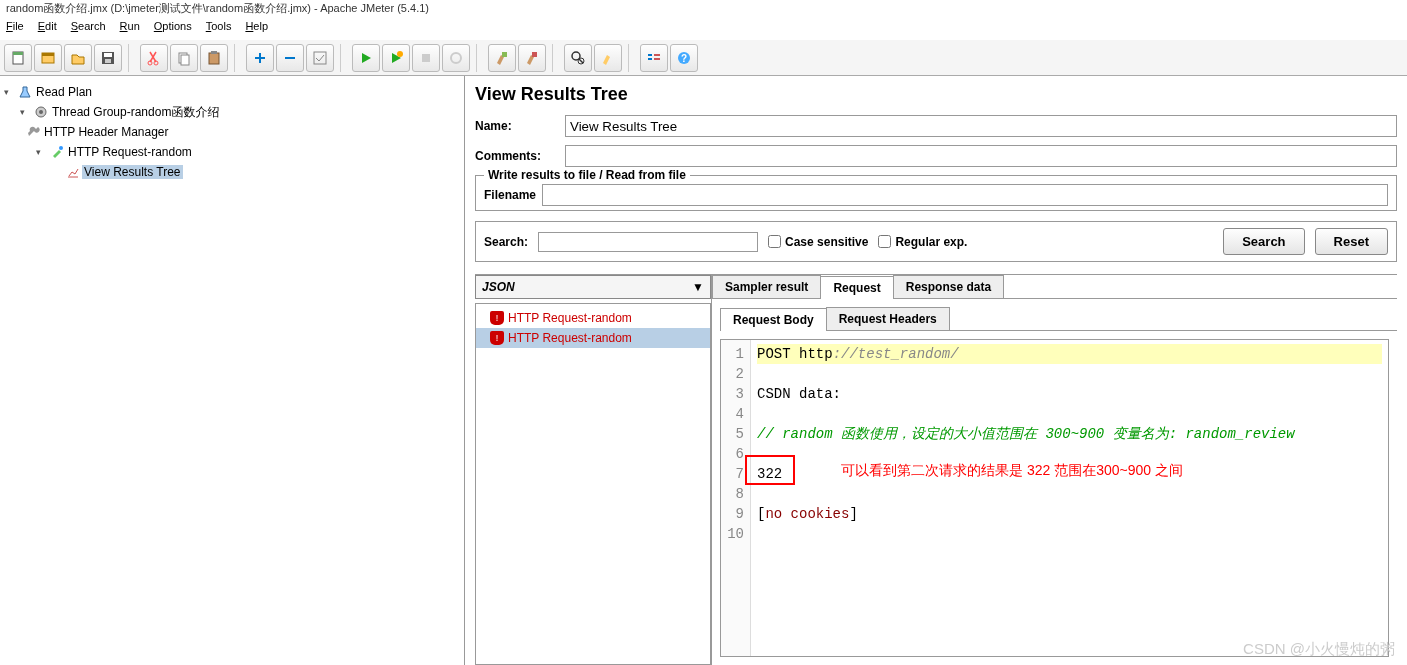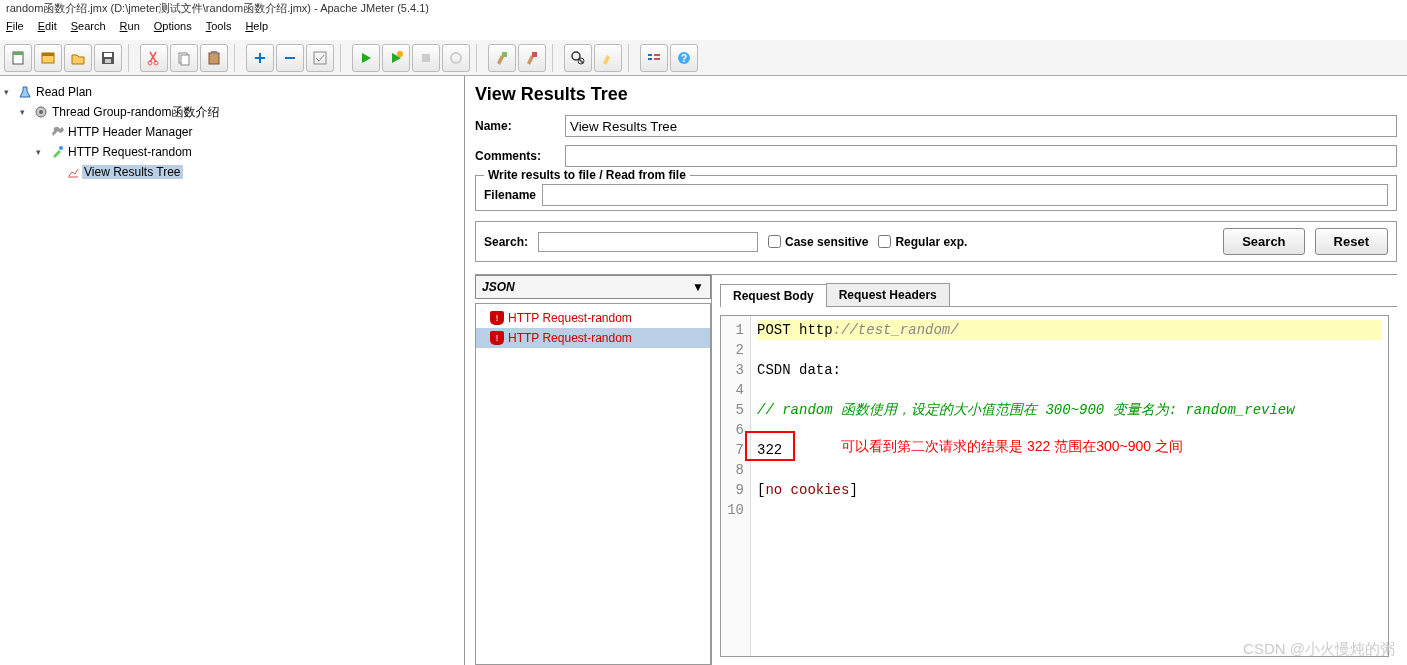--- a/index.html
+++ b/index.html
@@ -216,21 +216,21 @@
     <div class="tree-row" style="padding-left:20px">
       <span class="tree-toggle">▾</span>
       <span class="tree-icon">
           <svg width="14" height="14">
             <circle cx="7" cy="7" r="5" fill="#ccc" stroke="#666"></circle>
             <circle cx="7" cy="7" r="2" fill="#666"></circle>
           </svg>
         </span>
       <span class="lbl">Thread Group-random函数介绍</span>
     </div>
-    <div class="tree-row" style="padding-left:48px">
+    <div class="tree-row" style="padding-left:24px">
       <span class="tree-icon">
           <svg width="14" height="14">
             <path d="M3 11l5-5a3 3 0 104-4l-2 2-2-2a3 3 0 00-4 4l-2 2z" fill="#999"></path>
           </svg>
         </span>
       <span class="lbl">HTTP Header Manager</span>
     </div>
     <div class="tree-row" style="padding-left:36px">
       <span class="tree-toggle">▾</span>
       <span class="tree-icon">
@@ -295,20 +295,25 @@
             <span class="shield">!</span>
             <span>HTTP Request-random</span>
           </div>
           <div class="s-row sel">
             <span class="shield">!</span>
             <span>HTTP Request-random</span>
           </div>
         </div>
       </div>
       <div class="detail-col">
+        <div class="tabs">
+          <div class="tab">Sampler result</div>
+          <div class="tab active">Request</div>
+          <div class="tab">Response data</div>
+        </div>
         <div class="subtabs">
           <div class="subtab active">Request Body</div>
           <div class="subtab">Request Headers</div>
         </div>
         <div class="editor">
           <div class="gutter">
             <div>1</div>
               <div>2</div>
               <div>3</div>
               <div>4</div>

